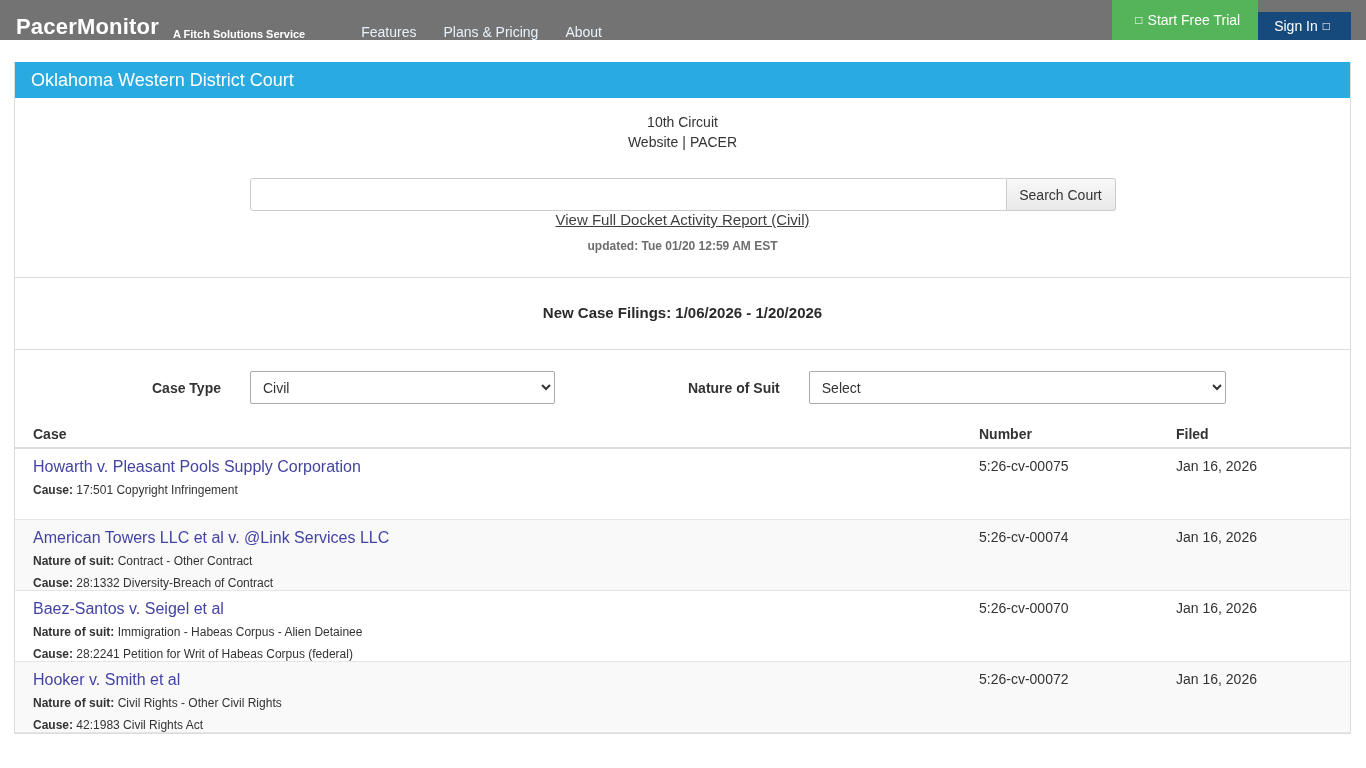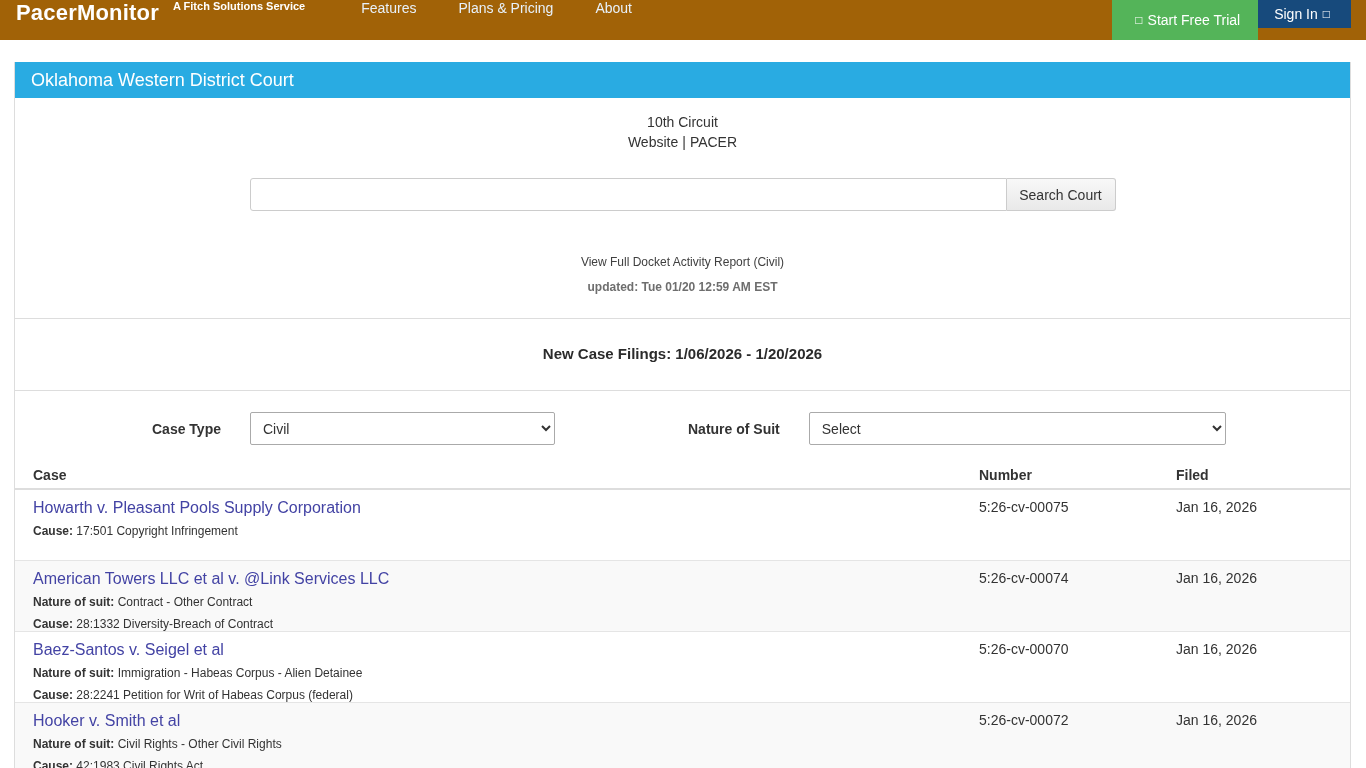--- a/index.html
+++ b/index.html
@@ -1,23 +1,23 @@
 <!DOCTYPE html>
 <html><head>
 <meta charset="utf-8">
 <style>
   * { box-sizing: border-box; margin: 0; padding: 0; }
   html, body { width: 1366px; height: 768px; overflow: hidden; background: #fff;
     font-family: "Liberation Sans", "DejaVu Sans", sans-serif; }
 
   
-  .navbar { height: 40px; background: #a16207; display: flex; align-items: flex-start; }
+  .navbar { height: 40px; background: #737373; display: flex; align-items: flex-end; }
   .brand { color: #fff; font-size: 22px; font-weight: bold; margin-left: 16px; letter-spacing: 0.2px; cursor: pointer; }
   .tagline { color: #fff; font-size: 11px; font-weight: bold; margin-left: 14px; }
-  .nav-links { display: flex; margin-left: 56px; gap: 42px; }
+  .nav-links { display: flex; margin-left: 56px; gap: 27px; }
   .nav-link { color: #e8f1fa; font-size: 14px; cursor: pointer; }
   .nav-spacer { flex: 1; }
   .btn-trial { background: #54b459; color: #fff; font-size: 14px; height: 40px;
     display: flex; align-items: center; padding: 0 18px; cursor: pointer; }
   .btn-signin { background: #174a7c; color: #fff; font-size: 14px; height: 28px;
     display: flex; align-items: center; padding: 0 16px; margin-right: 15px; cursor: pointer; }
   .tofu { font-size: 12px; margin: 0 5px; }
 
   
   .panel { margin: 22px 15px 0 14px; border-left: 1px solid #ddd; border-right: 1px solid #ddd;
@@ -31,21 +31,21 @@
   .court-links span { cursor: pointer; }
   .sep { margin: 0 4px; cursor: default; }
 
   .search-row { display: flex; justify-content: center; margin-top: 26px; }
   .search-input { width: 757px; height: 33px; border: 1px solid #ccc; border-radius: 3px 0 0 3px;
     padding: 0 10px; font-size: 14px; font-family: inherit; outline: none; }
   .search-btn { width: 109px; height: 33px; border: 1px solid #ccc; border-left: none;
     background: linear-gradient(#f8f8f8, #e9e9e9); font-size: 14px; color: #333;
     border-radius: 0 3px 3px 0; cursor: pointer; font-family: inherit; }
 
-  .docket-link { margin-top: 44px; font-size: 12px; color: #404040; cursor: pointer; }
+  .docket-link { font-size: 15px; color: #404040; cursor: pointer; text-decoration: underline; }
   .updated { margin-top: 11px; font-size: 12px; font-weight: bold; color: #6e6e6e; }
 
   .filings-section { border-top: 1px solid #ddd; text-align: center; padding: 26px 0 28px 0; }
   .filings-heading { font-size: 15px; font-weight: bold; color: #2b2b2b; }
 
   .filters-section { border-top: 1px solid #ddd; }
   .filter-row { display: flex; align-items: center; padding: 21px 0 17px 0; }
   .filter-label { font-size: 14px; font-weight: bold; color: #333; white-space: nowrap; }
   .lbl-case-type { margin-left: 137px; }
   .sel-case-type { margin-left: 29px; width: 305px; }

